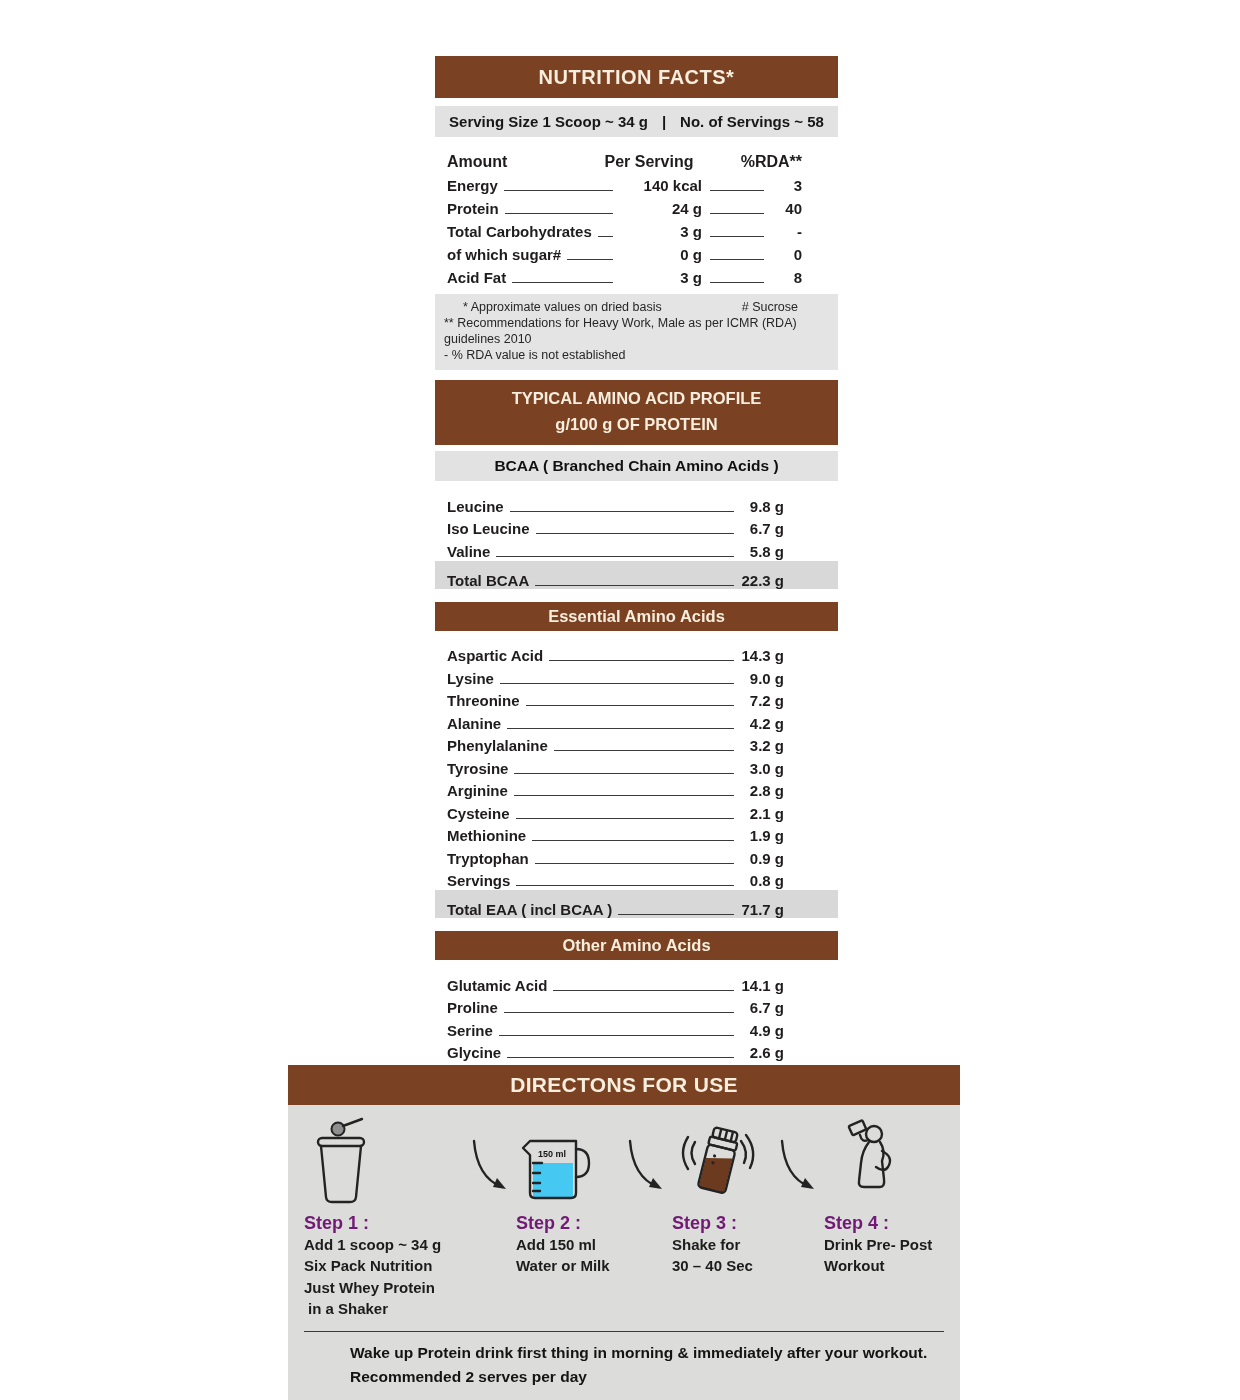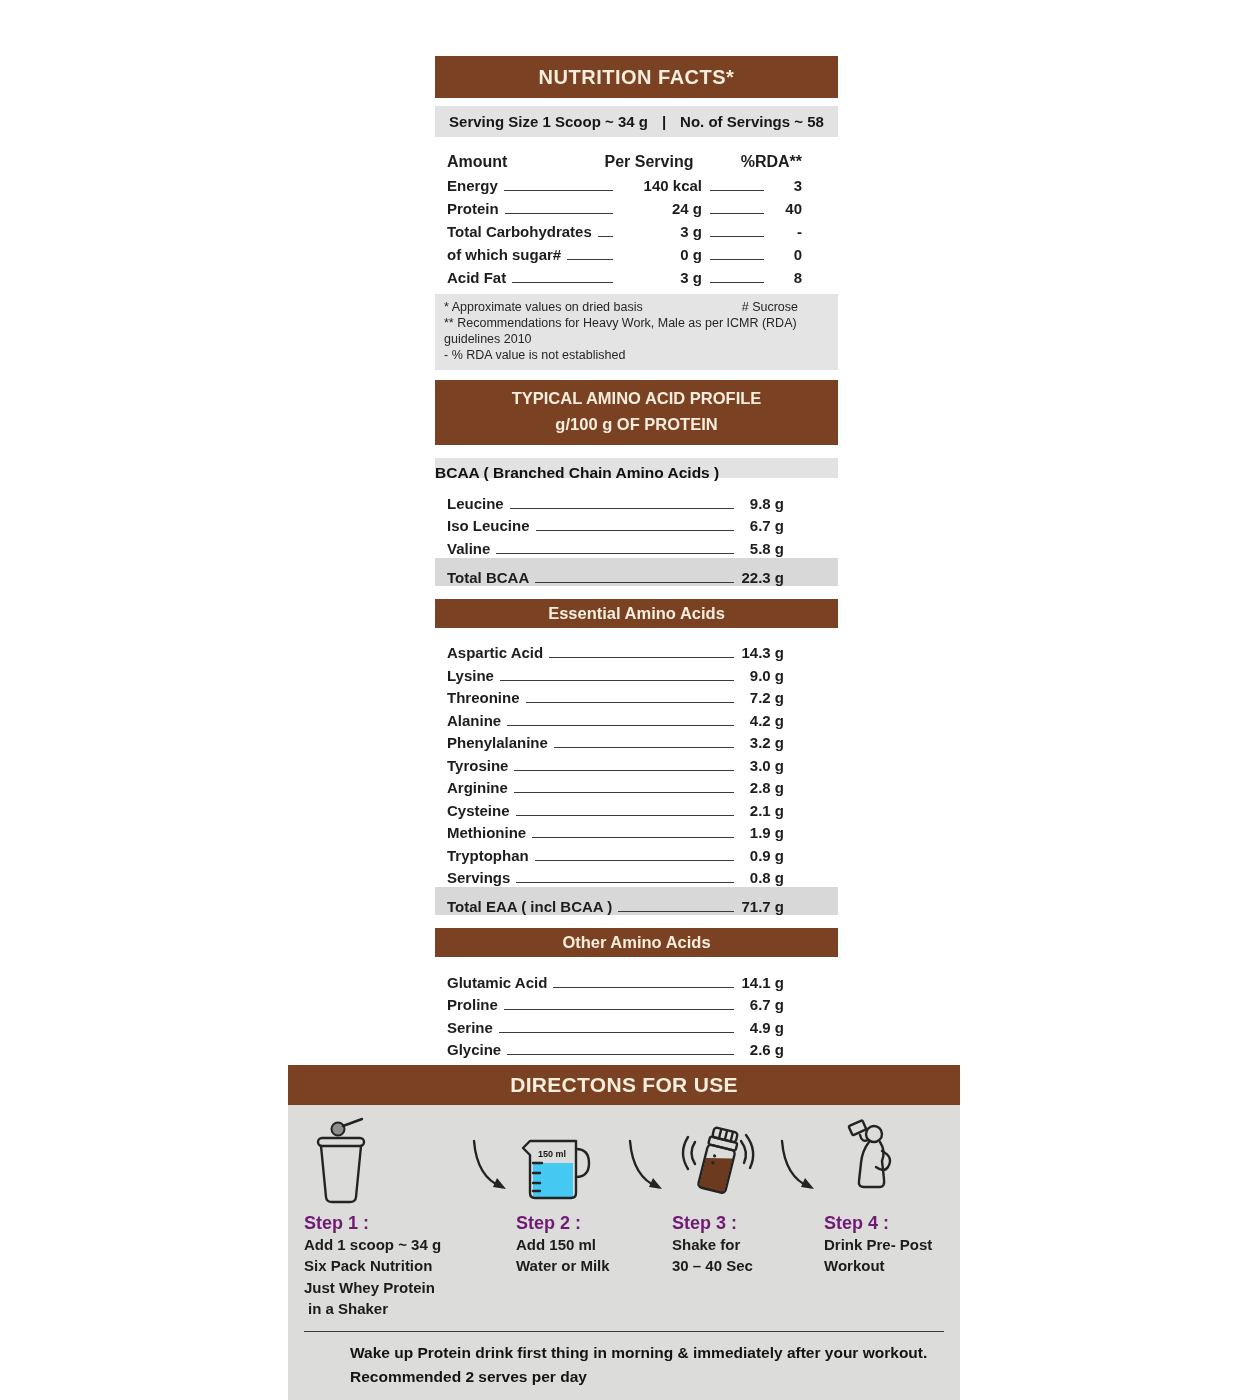--- a/index.html
+++ b/index.html
@@ -29,25 +29,25 @@
   .nhead .h-rda { width:78px; text-align:right; }
 
   .nrow { display:flex; align-items:flex-end; height:23px; padding:0 36px 0 12px; font-weight:bold; font-size:15px; }
   .nrow .lbl { white-space:nowrap; }
   .nrow .fill { flex:1; border-bottom:1.5px solid #3a3a3a; margin:0 5px 3px 6px; }
   .nrow .val { width:84px; text-align:right; white-space:nowrap; }
   .nrow .fill2 { width:54px; border-bottom:1.5px solid #3a3a3a; margin:0 6px 3px 8px; }
   .nrow .rda { width:32px; text-align:right; }
 
   .footnotes { background:#e4e4e4; margin-top:8px; padding:5px 10px 7px 9px; font-size:12.5px; color:#262626; line-height:1.28; }
-  .fn-line1 { display:flex; justify-content:space-between; padding-right:30px; }
+  .fn-line1 { display:flex; justify-content:space-between; padding-right:30px;margin-left:19px; }
 
   .amino-title { margin-top:10px; padding:6px 0 8px; font-size:16.5px; line-height:1.55; }
 
-  .gray-bar { margin-top:13px; background:#e2e2e2; height:20px; line-height:30px; font-weight:bold; font-size:15.5px; color:#101010; }
+  .gray-bar { margin-top:6px; background:#e2e2e2; height:30px; line-height:30px; text-align:center; font-weight:bold; font-size:15.5px; color:#101010; }
 
   .rows-block { padding-top:11px; }
   .arow { display:flex; align-items:flex-end; height:22.5px; padding:0 54px 0 12px; font-weight:bold; font-size:15px; }
   .arow .fill { flex:1; border-bottom:1.5px solid #3a3a3a; margin:0 6px 3px 6px; }
   .arow .val { white-space:nowrap; text-align:right; min-width:44px; }
   .total-row { background:#d8d8d8; height:28px; margin-top:1px; }
 
   .section-bar { margin-top:13px; height:29px; line-height:29px; font-size:16.5px; }
 
   .regulation {

